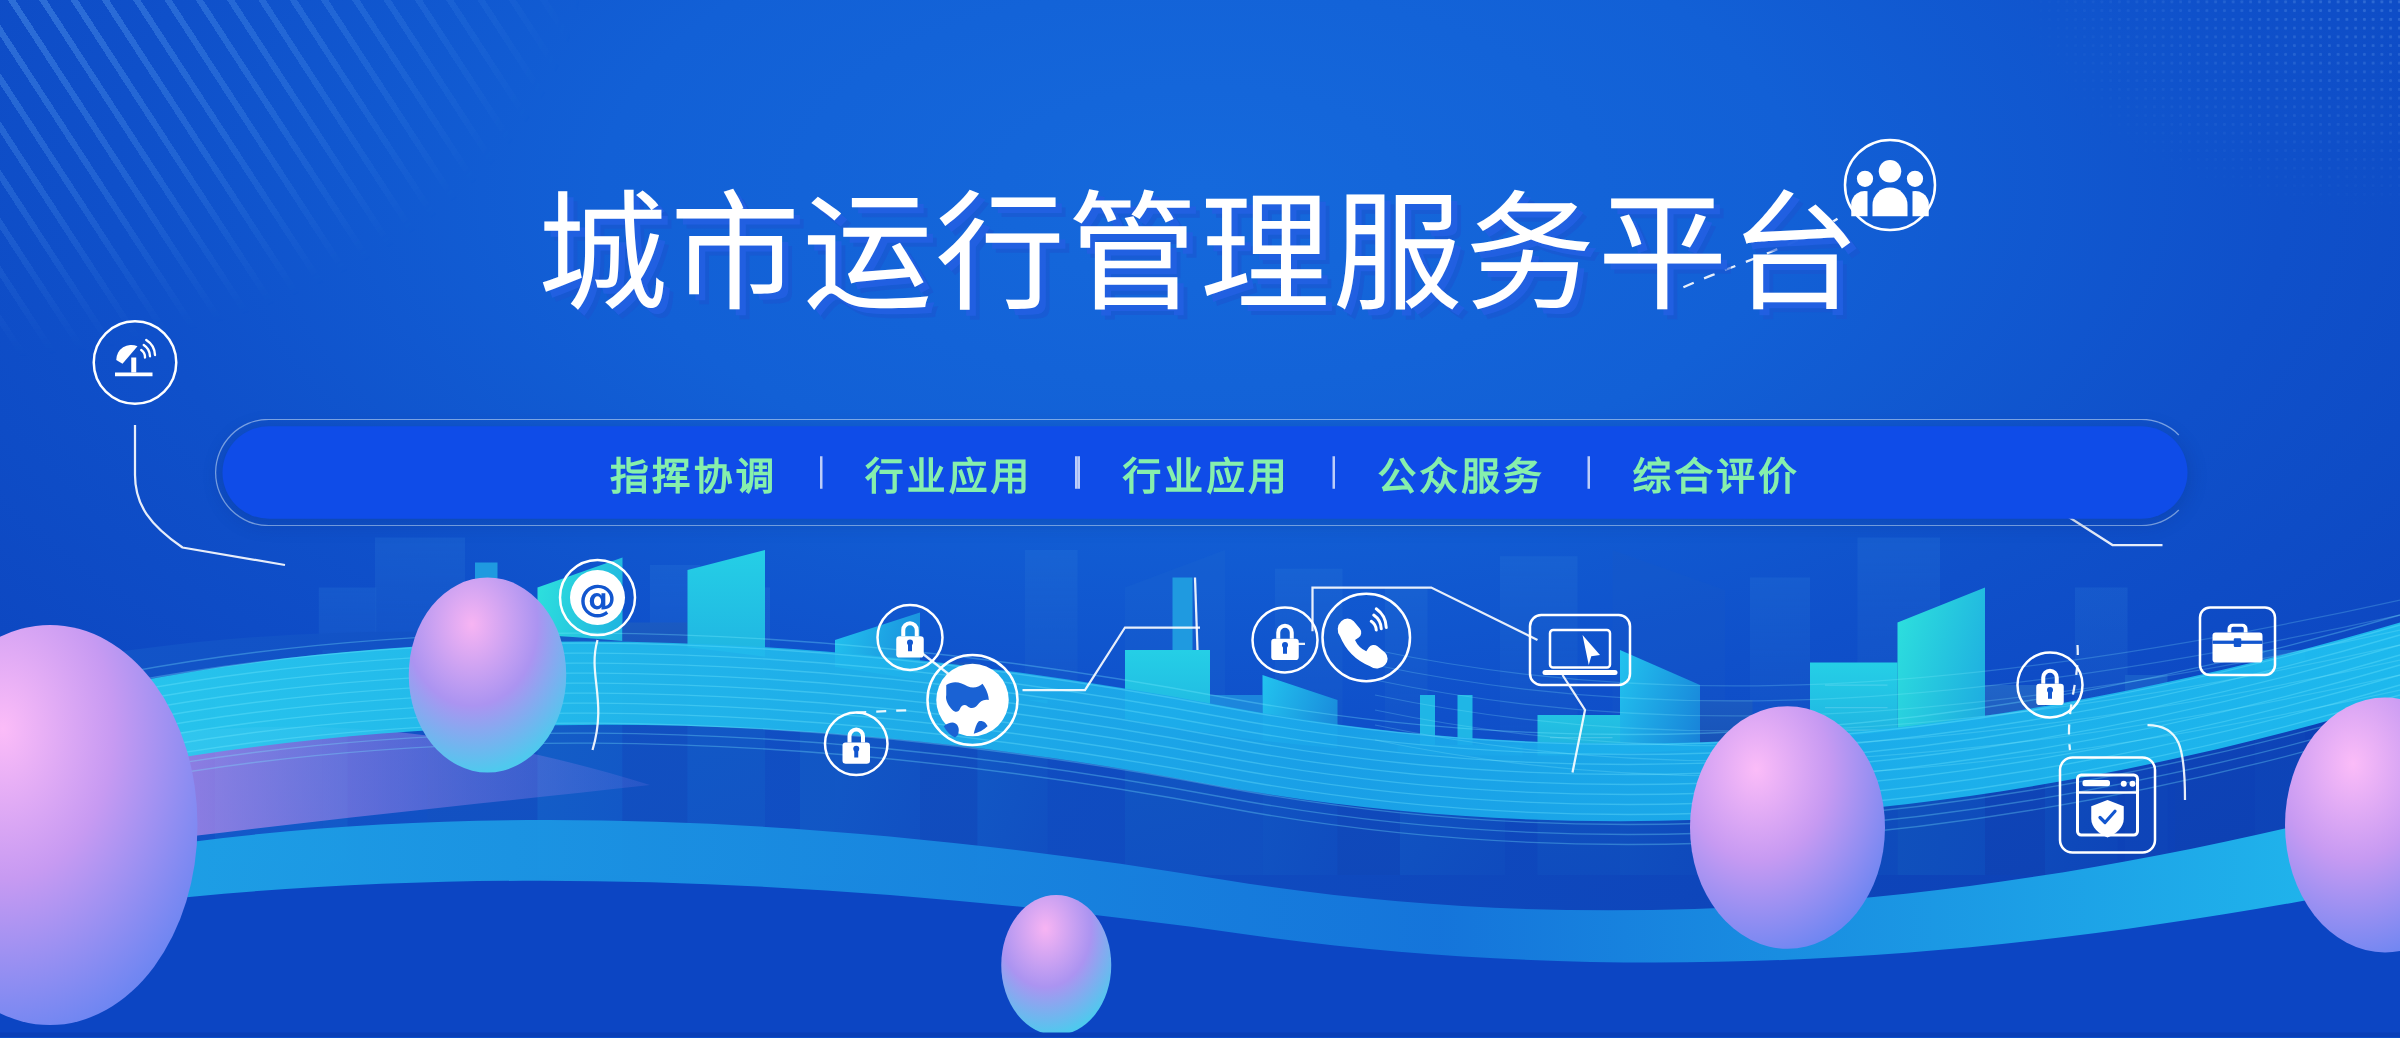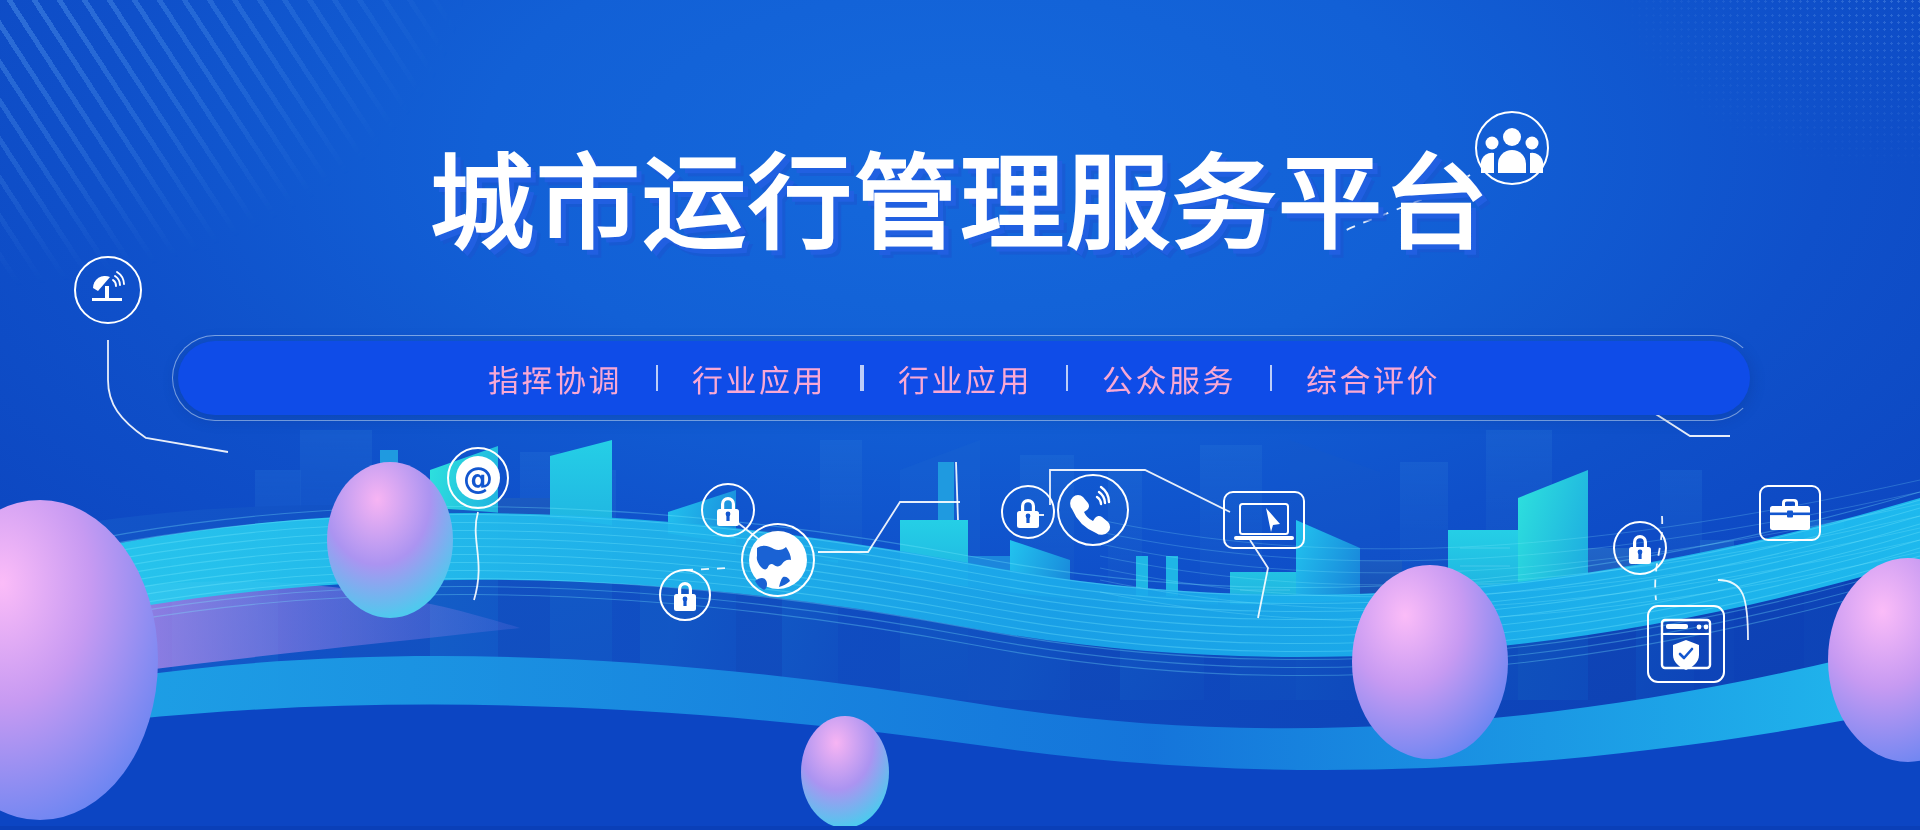--- a/index.html
+++ b/index.html
@@ -45,21 +45,21 @@
 
   
   .title-wrap {
     position:absolute; left:0; top:148px; width:1920px;
     text-align:center;
     pointer-events:none;
   }
   .title {
     display:inline-block;
     font-family:"Liberation Sans","DejaVu Sans",sans-serif;
-    font-weight:bold;
+    font-weight:normal;
     font-size:104px;
     line-height:112px;
     letter-spacing:2px;
     color:#ffffff;
     text-shadow:
        5px 5px 0 rgba(34,96,226,.95),
        8px 8px 0 rgba(28,84,208,.55);
   }
 
   
@@ -67,23 +67,23 @@
     position:absolute;
     left:178px; top:341px;
     width:1572px; height:74px;
     border-radius:40px;
     background:#0f4ce8;
     display:flex; align-items:center; justify-content:center;
     box-shadow:0 3px 16px rgba(5,30,90,.22);
   }
   .nav-inner { display:flex; align-items:center; gap:0; }
   .nav-item {
-    color:#f9a8d4;
+    color:#86efac;
     font-size:31px;
-    font-weight:normal;
+    font-weight:bold;
     letter-spacing:2.5px;
     padding:0 34px;
     white-space:nowrap;
     cursor:pointer;
   }
   .nav-sep {
     width:2px; height:26px;
     background:rgba(255,255,255,.72);
     flex:0 0 2px;
   }

